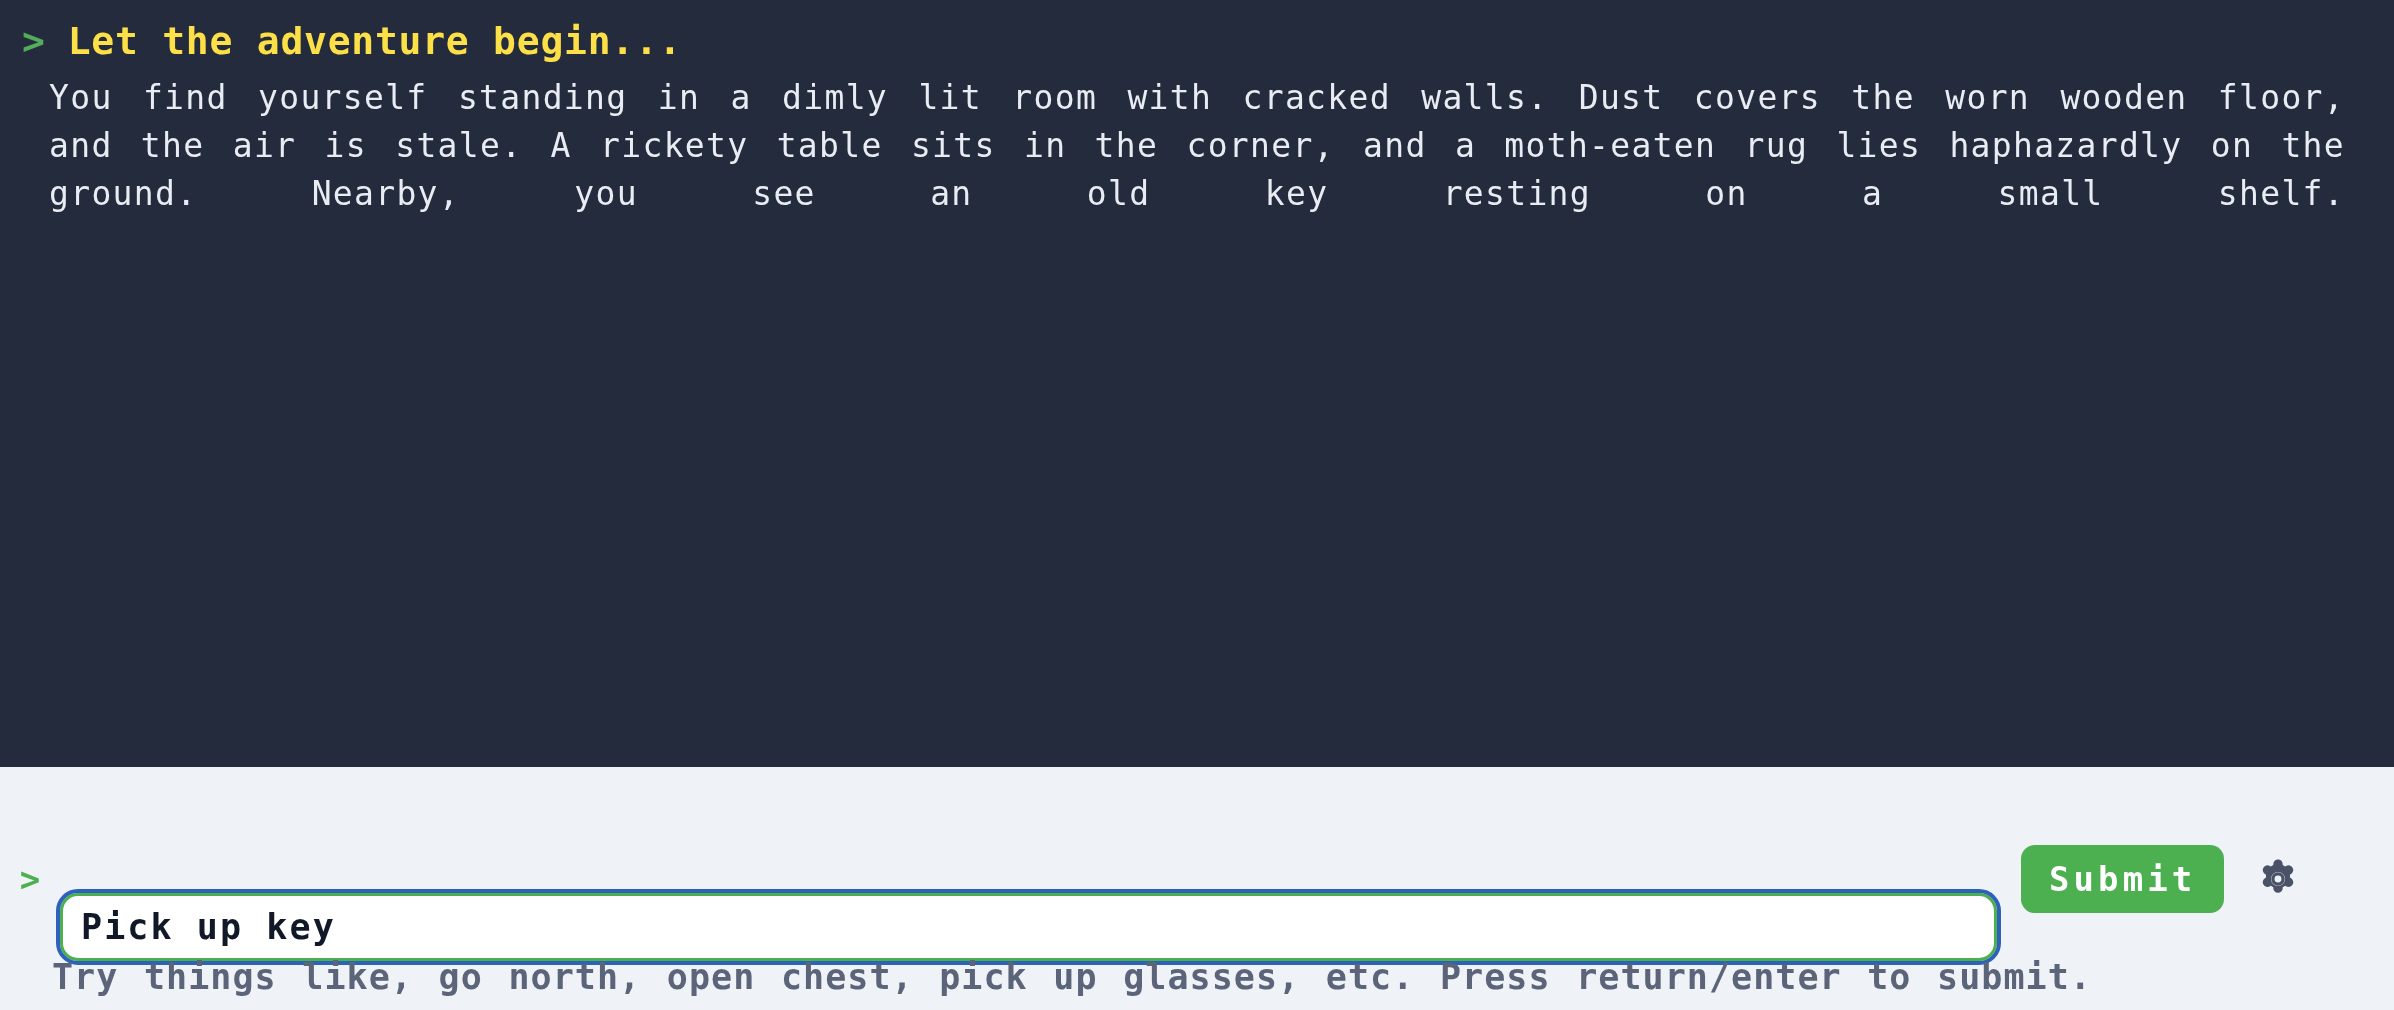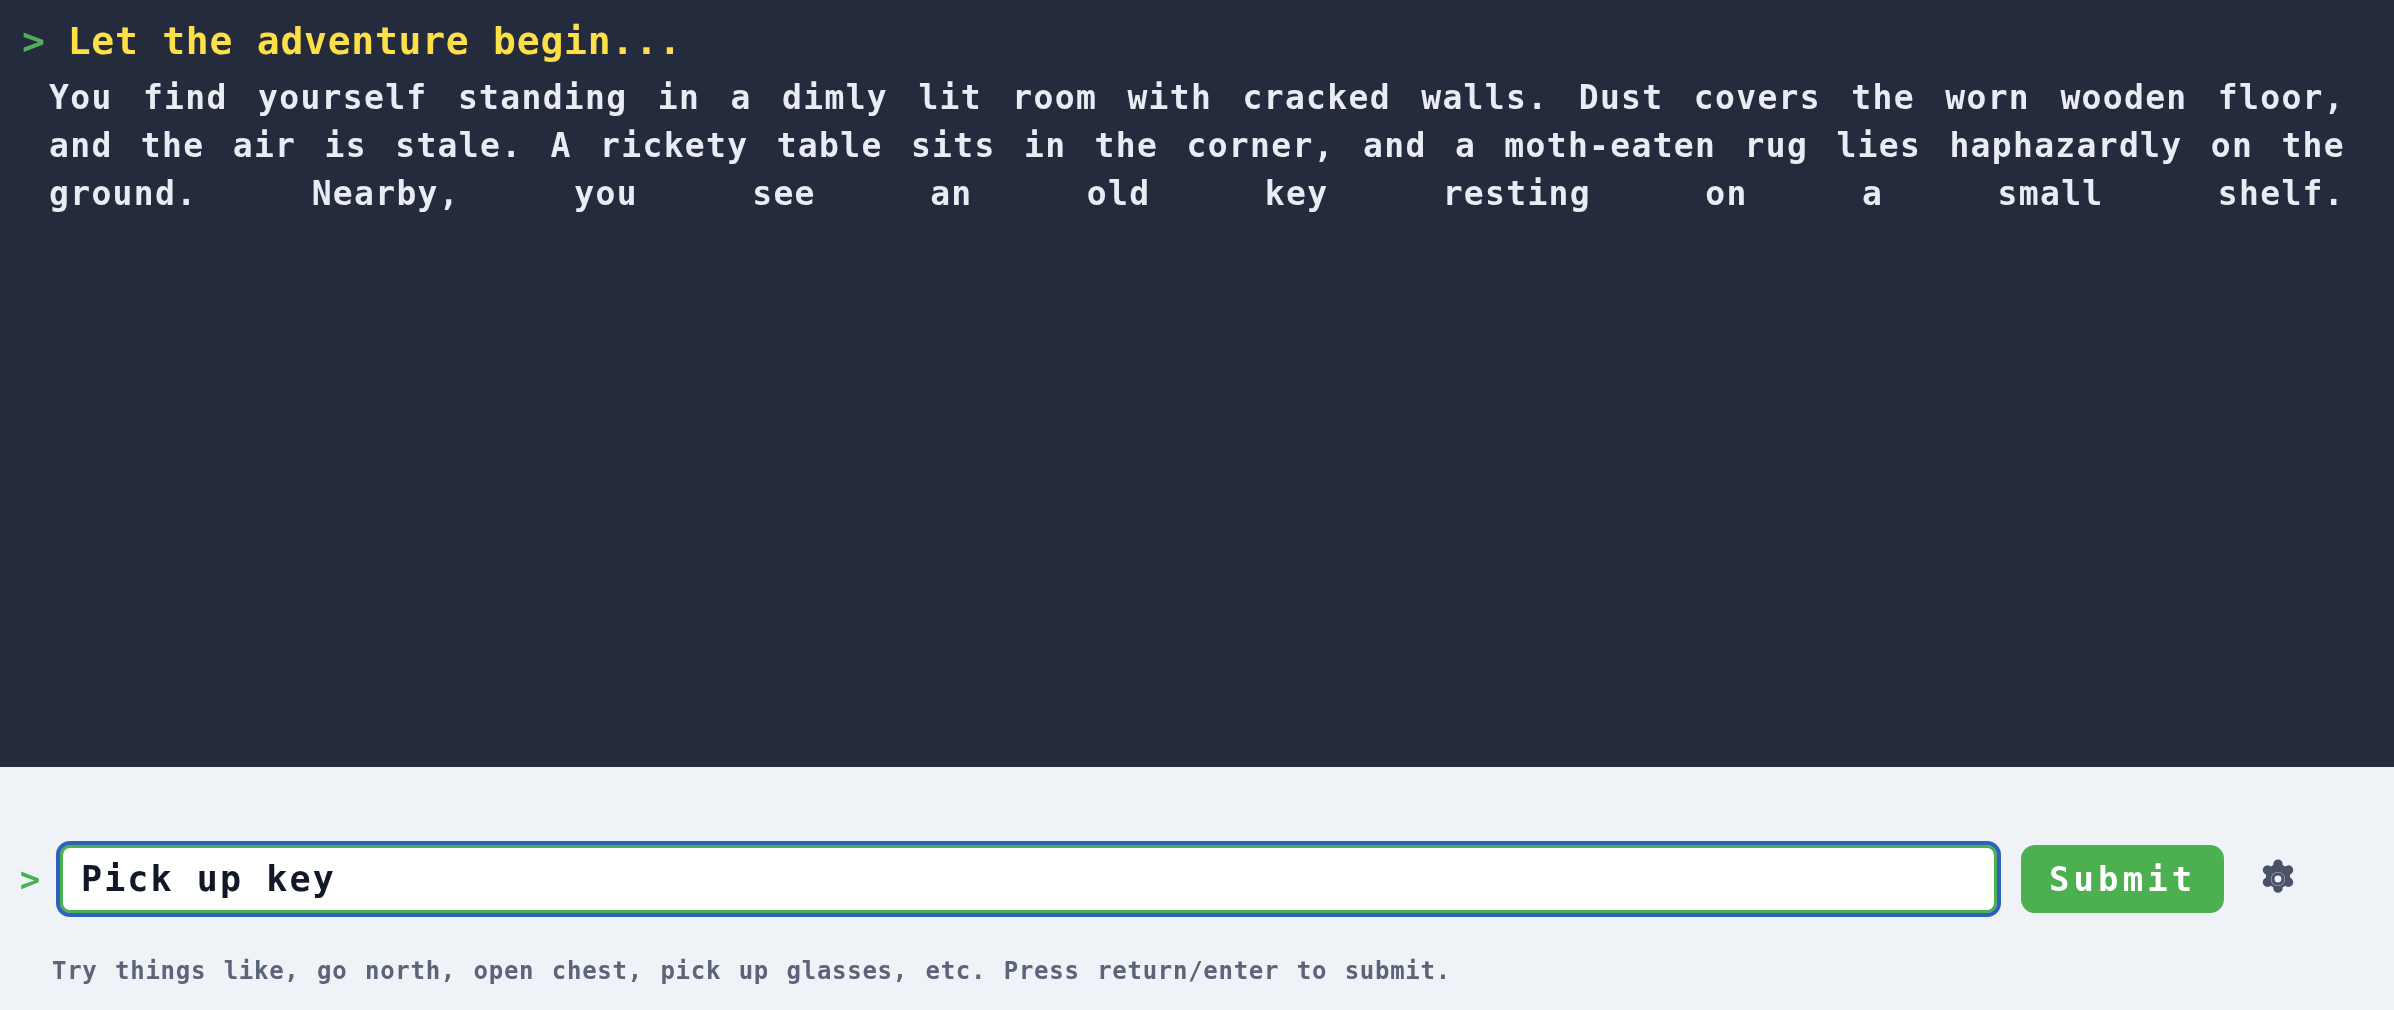--- a/index.html
+++ b/index.html
@@ -53,21 +53,21 @@
   }
   .prompt-text {
     color: #fde047;
     font-weight: 700;
   }
 
   .story-block {
     margin: 14px 49px 0 49px;
     color: #e9ecf2;
     font-size: 33px;
-    font-weight: 700;
+    font-weight: 400;
     line-height: 48px;
     text-align: justify;
     text-justify: inter-word;
     letter-spacing: 0.04em;
     word-spacing: 0.18em;
     hyphens: none;
   }
   
   .story-block::after {
     content: "";
@@ -111,30 +111,31 @@
     width: 1937px;
     min-width: 1937px;
     height: 68px;
   }
 
   .command-input {
     width: 100%;
     height: 68px;
     background: #ffffff;
     border: 3px solid #4caf50;
-    border-radius: 10px;
+    border-radius: 18px;
     outline: 4px solid #2d62b8;
     outline-offset: 0px;
     font-family: "DejaVu Sans Mono", "Liberation Mono", monospace;
     font-size: 35px;
     font-weight: 700;
     color: #111827;
     letter-spacing: 0.06em;
     padding: 0 18px;
     line-height: 62px;
+    margin-top: 48px;
   }
   .command-input::placeholder {
     color: #9aa3b2;
     font-weight: 700;
   }
 
   .submit-button {
     margin-left: 24px;
     background: #4caf50;
     color: #ffffff;
@@ -163,21 +164,21 @@
     align-items: center;
     justify-content: center;
   }
   .settings-button svg { display: block; }
 
   .hint {
     position: absolute;
     left: 52px;
     top: 190px;
     color: #5b6478;
-    font-size: 24px;
+    font-size: 35px;
     font-weight: 700;
     letter-spacing: 0.03em;
     word-spacing: 0.1em;
     white-space: nowrap;
   }
 </style>
 </head>
 <body>
 
 <div id="app">

